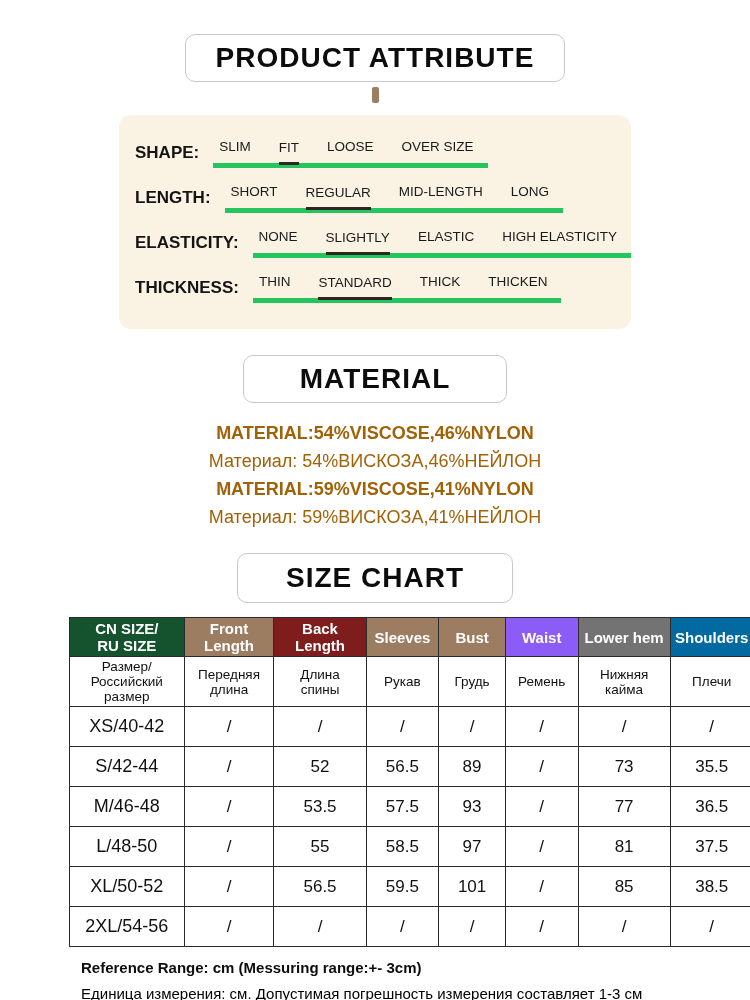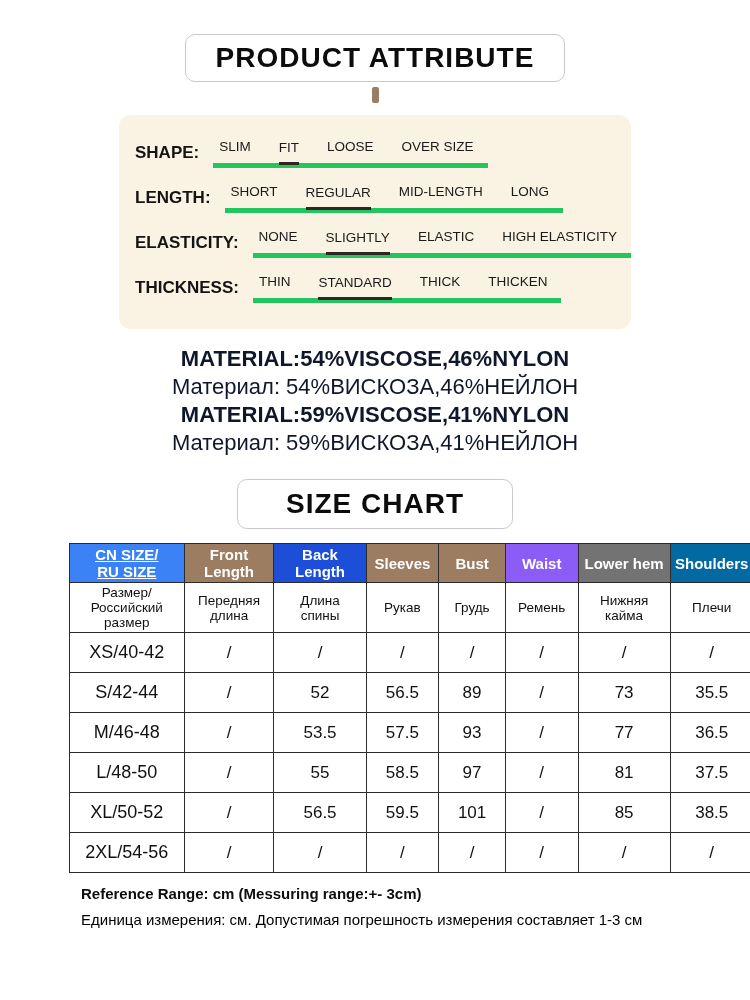--- a/index.html
+++ b/index.html
@@ -76,23 +76,23 @@
     border-bottom: 3px solid #2e2620;
     margin-bottom: -2px;
     padding-bottom: 7px;
   }
   
   .material-lines {
     margin-top: 16px;
     text-align: center;
   }
   .mat-line {
-    font-size: 22px;
+    font-size: 18px;
     line-height: 28px;
-    color: #0f172a;
+    color: #a16207;
   }
   .mat-line.bold { font-weight: bold; }
   
   table.size-table {
     width: 750px;
     border-collapse: collapse;
     margin-top: 14px;
     table-layout: fixed;
   }
   table.size-table th, table.size-table td {
@@ -183,20 +183,21 @@
           <span class="attr-options">
             <span class="attr-option">THIN</span>
             <span class="attr-option selected">STANDARD</span>
             <span class="attr-option">THICK</span>
             <span class="attr-option">THICKEN</span>
           </span>
         </div>
       </div>
   </div>
 
+  <div class="title-box" style="margin-top:26px; padding:7px 56px;">MATERIAL</div>
   <div class="material-lines">
       <div class="mat-line bold">MATERIAL:54%VISCOSE,46%NYLON</div>
       <div class="mat-line">Материал: 54%ВИСКОЗА,46%НЕЙЛОН</div>
       <div class="mat-line bold">MATERIAL:59%VISCOSE,41%NYLON</div>
       <div class="mat-line">Материал: 59%ВИСКОЗА,41%НЕЙЛОН</div>
     </div>
 
   <div class="title-box" style="margin-top:22px; padding:8px 48px;">SIZE CHART</div>
 
   <table class="size-table">
@@ -206,24 +207,24 @@
       <col style="width:12.3%">
       <col style="width:9.7%">
       <col style="width:8.9%">
       <col style="width:9.7%">
       <col style="width:12.3%">
       <col style="width:11.1%">
       <col style="width:8.7%">
     </colgroup>
     <thead>
         <tr class="hdr-en">
-          <th class="first-col" style="background: #3b82f6; text-decoration: underline;">CN SIZE/
+          <th class="first-col" style="background: #14532d;">CN SIZE/
 RU SIZE</th>
           <th style="background: rgb(157, 125, 97);">Front Length</th>
-          <th style="background: #1d4ed8;">Back Length</th>
+          <th style="background: #7f1d1d;">Back Length</th>
           <th style="background: rgb(157, 125, 97);">Sleeves</th>
           <th style="background: rgb(157, 125, 97);">Bust</th>
           <th style="background: #8b5cf6;">Waist</th>
           <th style="background: #737373;">Lower hem</th>
           <th style="background: #0369a1;">Shoulders</th>
           <th style="background: rgb(157, 125, 97);">Cuff</th>
         </tr>
         <tr class="hdr-ru">
           <td class="first-col">Размер/
 Российский

